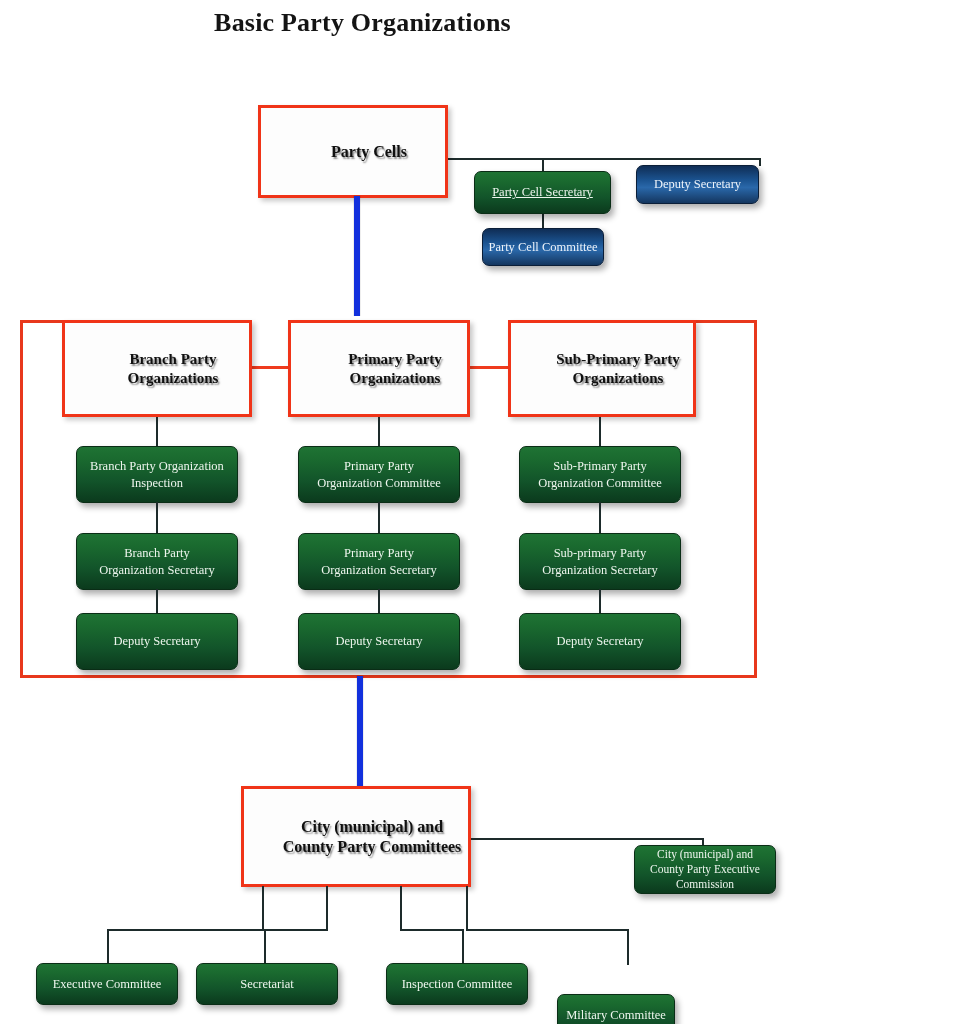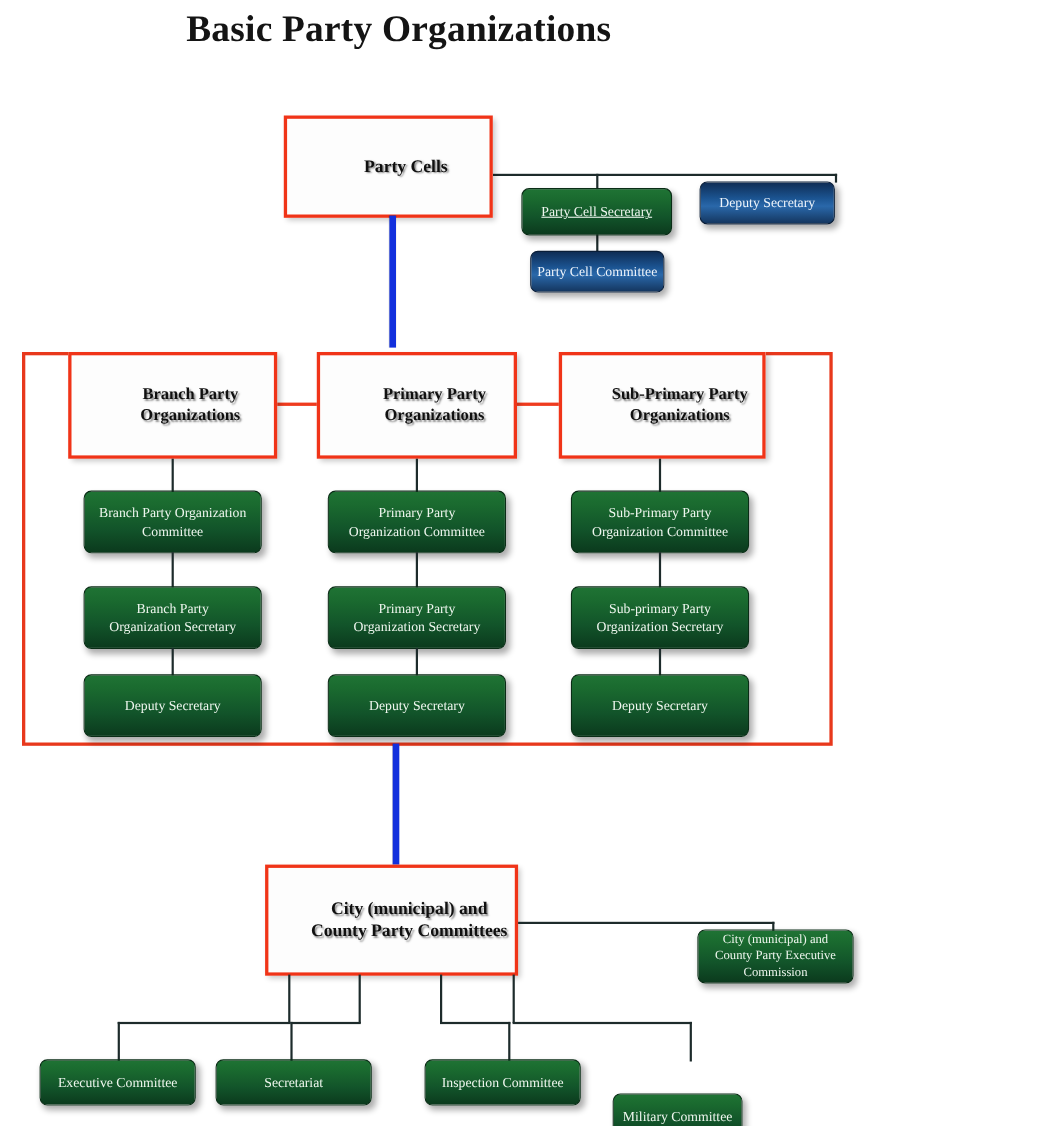--- a/index.html
+++ b/index.html
@@ -21,21 +21,21 @@
 
   
   .chart-title {
     position: absolute;
     left: 0;
     top: 8px;
     width: 725px;
     text-align: center;
     font-family: "Liberation Serif", "DejaVu Serif", serif;
     font-weight: bold;
-    font-size: 34px;
+    font-size: 26px;
     color: #141414;
     letter-spacing: 0.2px;
   }
 
   
   .red-box {
     position: absolute;
     background: #fdfdfd;
     border: 3px solid #f03418;
     box-sizing: border-box;
@@ -162,21 +162,21 @@
   <div class="red-box" style="left:62px; top:320px; width:190px; height:97px; font-size:15px;">
     <span>
       <span>Branch Party</span><br>
       <span>Organizations</span>
     </span>
   </div>
   <div class="conn conn-v" style="left:156px; top:417px; height:31px;"></div>
   <div class="green-box" style="left:76px; top:446px; width:162px; height:57px;">
     <span>
       <span>Branch Party Organization</span><br>
-      <span>Committee</span>
+      <span>Inspection</span>
     </span>
   </div>
   <div class="conn conn-v" style="left:156px; top:502px; height:32px;"></div>
   <div class="green-box" style="left:76px; top:533px; width:162px; height:57px;">
     <span>
       <span>Branch Party</span><br>
       <span>Organization Secretary</span>
     </span>
   </div>
   <div class="conn conn-v" style="left:156px; top:589px; height:25px;"></div>

